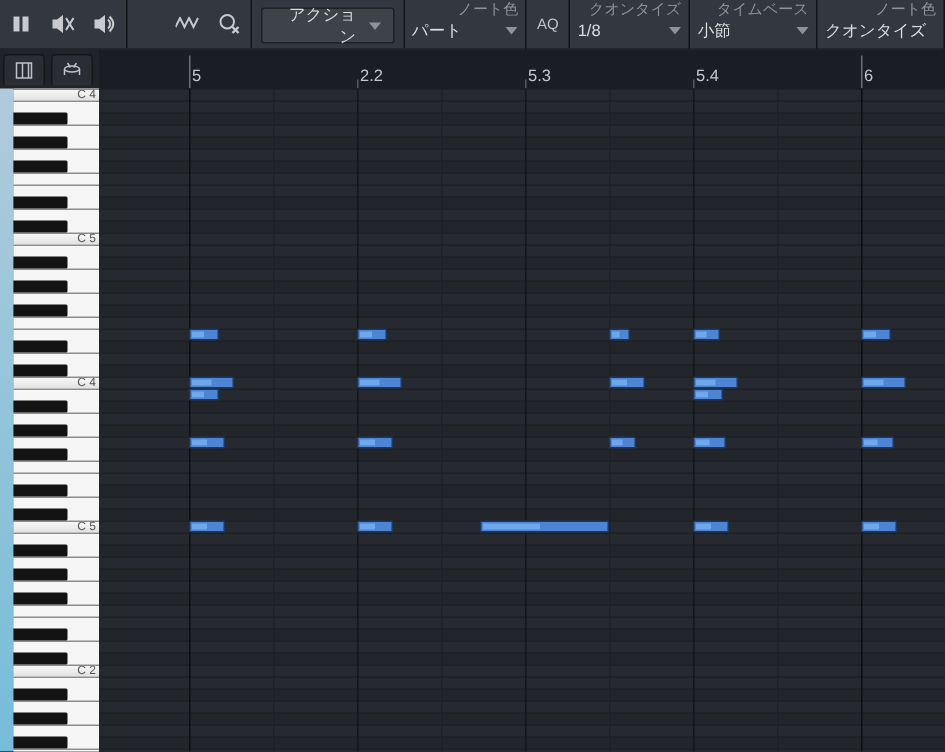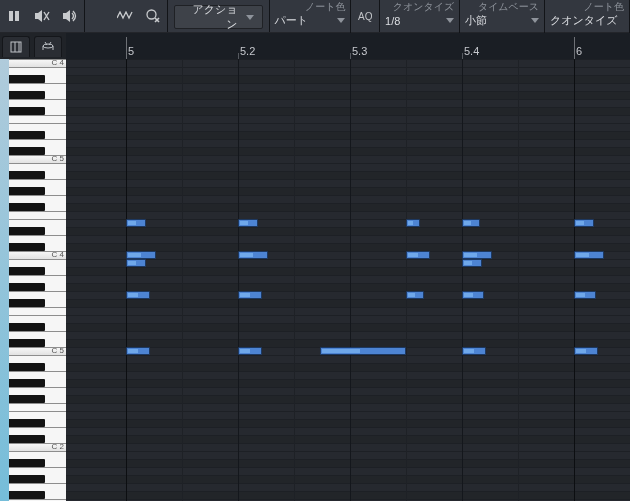--- a/index.html
+++ b/index.html
@@ -367,21 +367,21 @@
         <line x1="11" y1="5" x2="11" y2="9" stroke="#bfc3c8"></line>
         <path d="M3 1l2 3M9 1l-2 3" stroke="#bfc3c8"></path>
       </svg>
   </div>
 </div>
 
 <div class="ruler" id="ruler">
     <div class="ruler-mark ruler-line-long" style="left: 60px;"></div>
     <div class="ruler-num" style="left: 60px;">5</div>
     <div class="ruler-mark ruler-line-short" style="left: 172px;"></div>
-    <div class="ruler-num" style="left: 172px;">5.2</div>
+    <div class="ruler-num" style="left: 172px;">2.2</div>
     <div class="ruler-mark ruler-line-short" style="left: 284px;"></div>
     <div class="ruler-num" style="left: 284px;">5.3</div>
     <div class="ruler-mark ruler-line-short" style="left: 396px;"></div>
     <div class="ruler-num" style="left: 396px;">5.4</div>
     <div class="ruler-mark ruler-line-long" style="left: 508px;"></div>
     <div class="ruler-num" style="left: 508px;">6</div>
   </div>
 
 <div class="edge-strip"></div>
 

